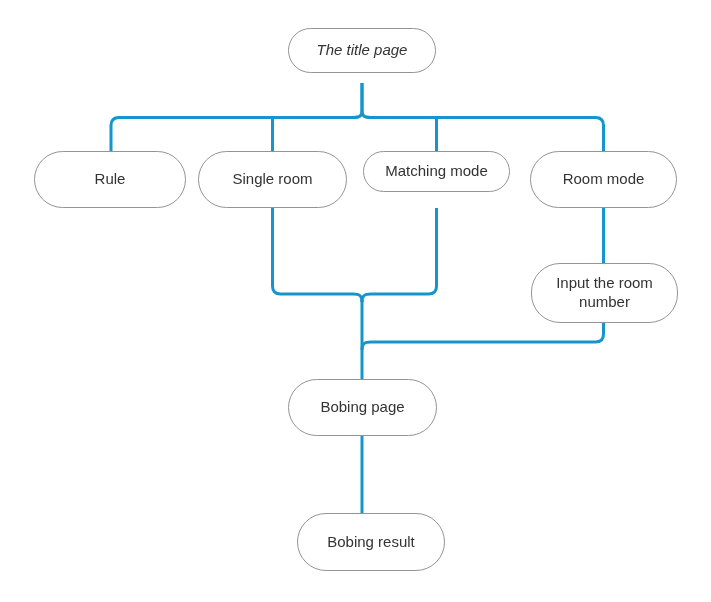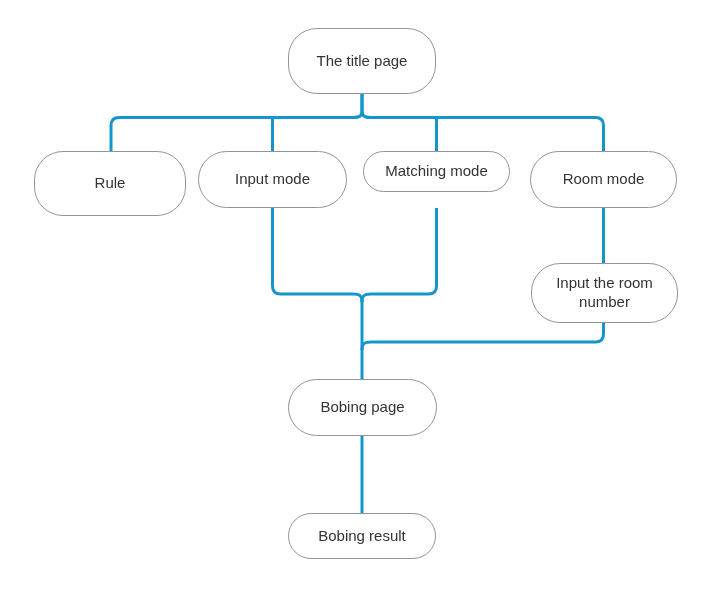--- a/index.html
+++ b/index.html
@@ -32,28 +32,28 @@
     display: flex;
     align-items: center;
     justify-content: center;
     text-align: center;
     color: #333333;
     font-size: 15px;
     line-height: 1.25;
     box-sizing: border-box;
     padding: 0 14px;
   }
-  .n-title    { left: 288px; top: 28px;  width: 148px; height: 66px; }
-  .n-rule     { left: 34px;  top: 151px; width: 152px; height: 65px; }
+  .n-title    { left: 288px; top: 28px;  width: 148px; height: 45px; font-style: italic; }
+  .n-rule     { left: 34px;  top: 151px; width: 152px; height: 57px; }
   .n-single   { left: 198px; top: 151px; width: 149px; height: 57px; }
   .n-matching { left: 363px; top: 151px; width: 147px; height: 41px; }
   .n-room     { left: 530px; top: 151px; width: 147px; height: 57px; justify-content: center; }
   .n-input    { left: 531px; top: 263px; width: 147px; height: 60px; }
   .n-bpage    { left: 288px; top: 379px; width: 149px; height: 57px; }
-  .n-bresult  { left: 288px; top: 513px; width: 148px; height: 46px; }
+  .n-bresult  { left: 297px; top: 513px; width: 148px; height: 58px; }
 </style>
 </head>
 <body>
 
 <div class="canvas">
 
   <svg class="connectors" width="711" height="602" viewBox="0 0 711 602" aria-hidden="true">
 
     <path d="M 362 83 L 362 110 C 362 116 360 117.5 353 117.5 L 119 117.5 Q 111 117.5 111 125.5 L 111 151"></path>
 
@@ -76,21 +76,21 @@
 
   <div class="node n-title">
     <span>The title page</span>
   </div>
 
   <div class="node n-rule">
     <span>Rule</span>
   </div>
 
   <div class="node n-single">
-    <span>Input mode</span>
+    <span>Single room</span>
   </div>
 
   <div class="node n-matching">
     <span>Matching mode</span>
   </div>
 
   <div class="node n-room">
     <span>Room mode</span>
   </div>
 

